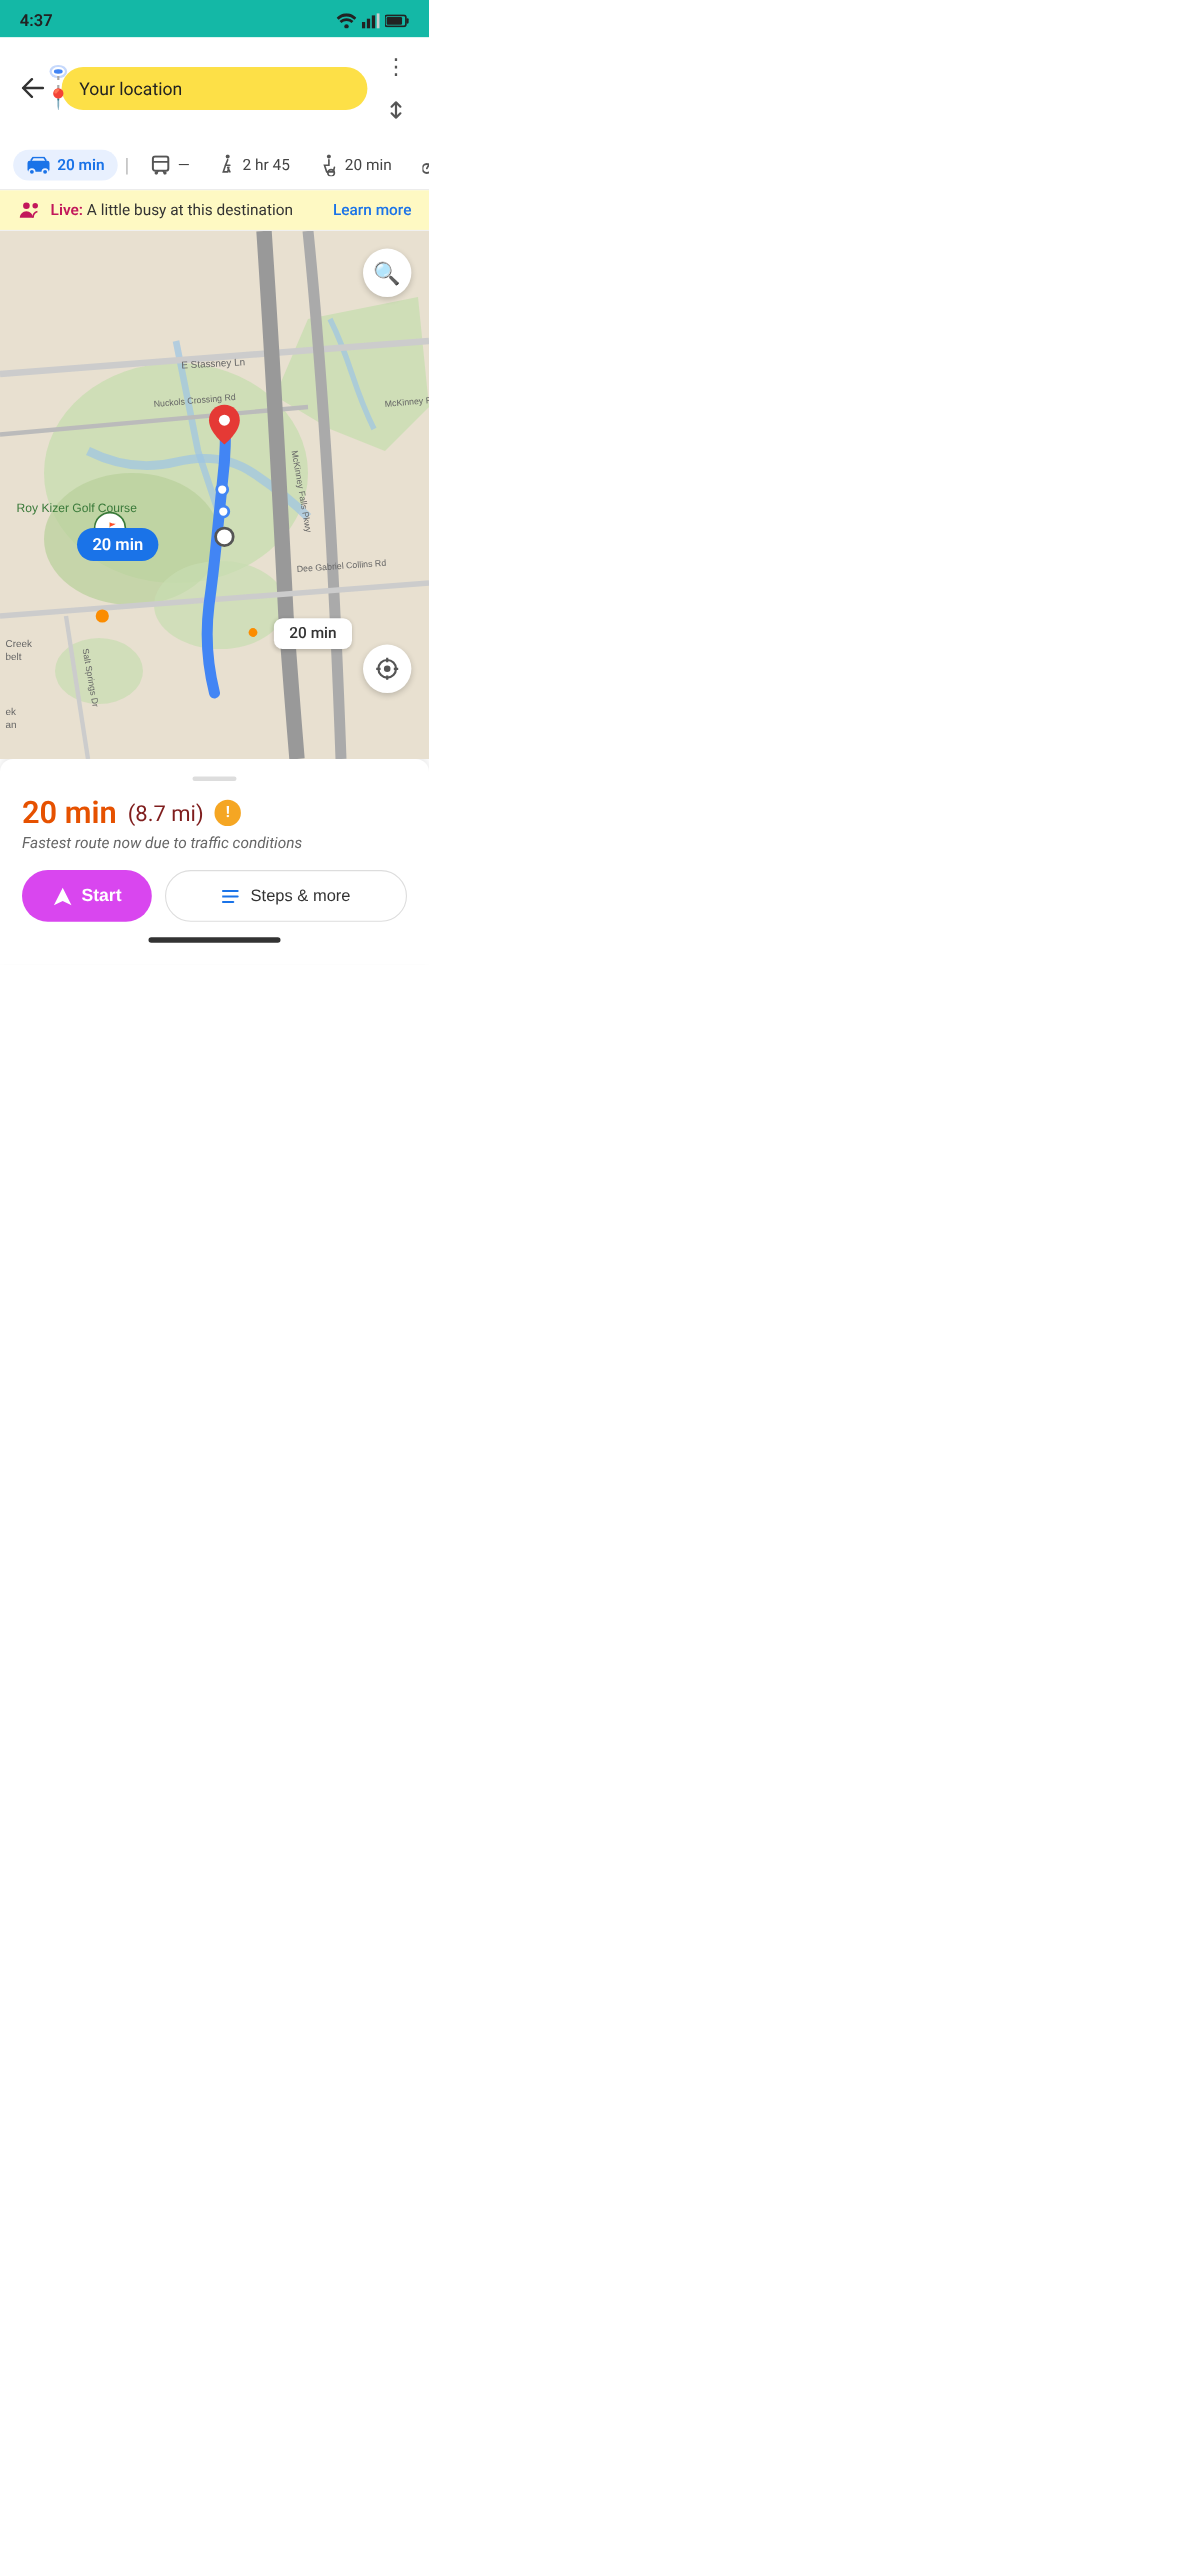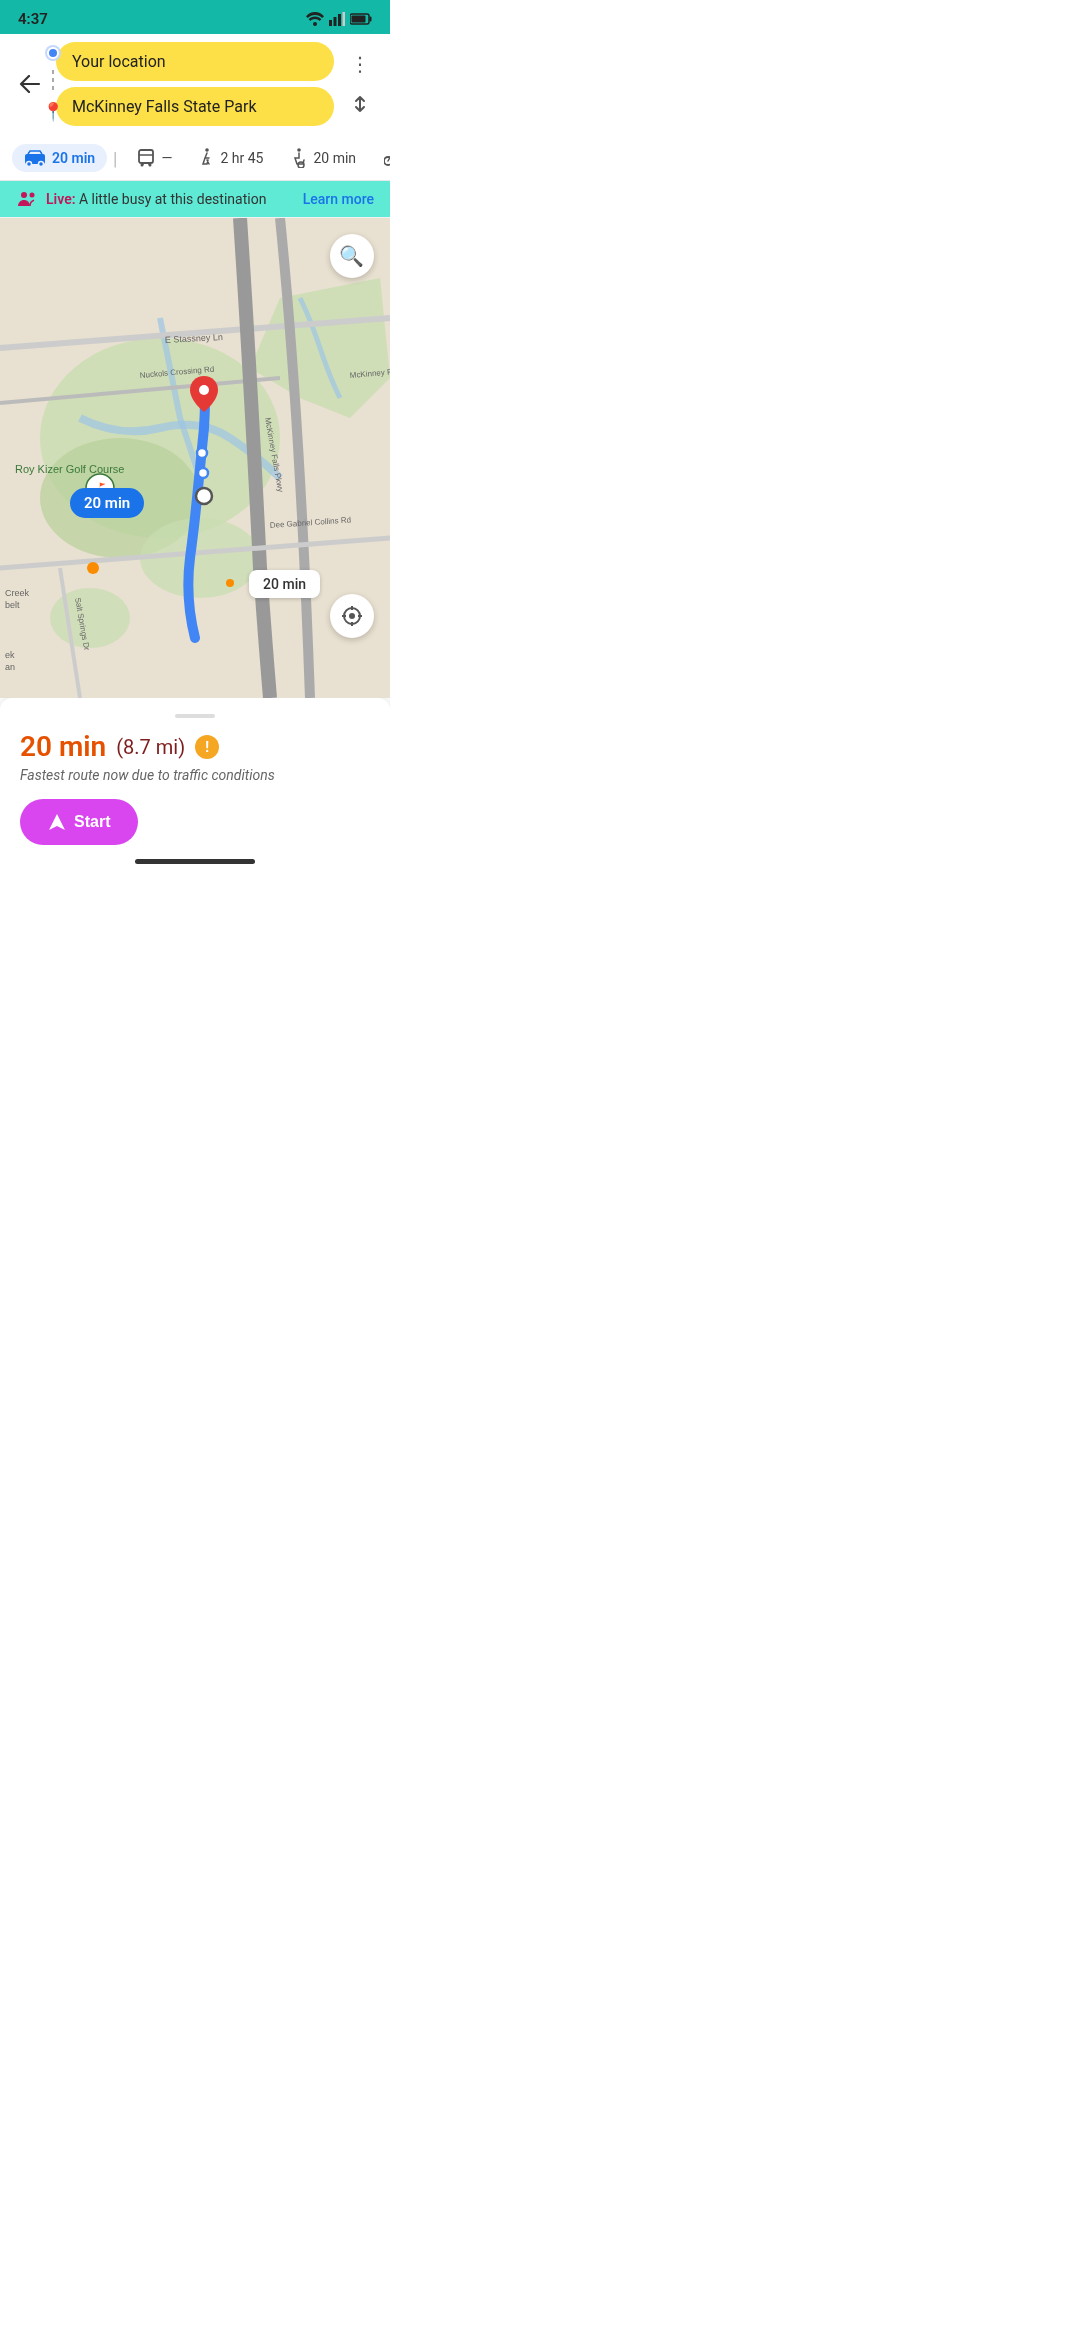--- a/index.html
+++ b/index.html
@@ -146,21 +146,21 @@
       font-size: 18px;
       padding: 0 2px;
     }
 
     
     .live-banner {
       display: flex;
       align-items: center;
       justify-content: space-between;
       padding: 10px 16px;
-      background: #5eead4;
+      background: #fef9c3;
       border-bottom: 1px solid #f0f0f0;
     }
     .live-left {
       display: flex;
       align-items: center;
       gap: 8px;
     }
     .live-text {
       font-size: 14px;
       color: #333;
@@ -377,23 +377,20 @@
 
       <div style="position:absolute; left:-14px; top:0; bottom:0; display:flex; flex-direction:column; align-items:center; justify-content:space-around; pointer-events:none;">
         <div class="blue-dot"></div>
         <div class="dot-line-dash"></div>
         <span class="red-pin">📍</span>
       </div>
 
       <div class="search-input-box">
         <span>Your location</span>
       </div>
-      <div class="search-input-box">
-        <span>McKinney Falls State Park</span>
-      </div>
     </div>
 
     <div style="display:flex; flex-direction:column; gap:4px; align-items:center;">
       <div class="more-btn">
         <span>⋮</span>
       </div>
       <div class="swap-btn">
         <svg width="22" height="22" viewBox="0 0 22 22">
           <path d="M11 4V18M11 4l-4 4M11 4l4 4M11 18l-4-4M11 18l4-4" stroke="#555" stroke-width="2" stroke-linecap="round" stroke-linejoin="round" fill="none"></path>
         </svg>
@@ -566,16 +563,24 @@
 
   <p class="route-subtitle">Fastest route now due to traffic conditions</p>
 
   <div class="action-buttons">
     <button class="start-btn">
       <svg width="18" height="18" viewBox="0 0 18 18">
         <polygon points="9,1 17,17 9,13 1,17" fill="white"></polygon>
       </svg>
       <span>Start</span>
     </button>
+    <button class="steps-btn">
+      <svg width="18" height="14" viewBox="0 0 18 14">
+        <line x1="0" y1="2" x2="14" y2="2" stroke="#1a73e8" stroke-width="2" stroke-linecap="round"></line>
+        <line x1="0" y1="7" x2="14" y2="7" stroke="#1a73e8" stroke-width="2" stroke-linecap="round"></line>
+        <line x1="0" y1="12" x2="10" y2="12" stroke="#1a73e8" stroke-width="2" stroke-linecap="round"></line>
+      </svg>
+      <span>Steps &amp; more</span>
+    </button>
   </div>
 
   <div class="home-indicator"></div>
 </div>
 
 </body></html>

